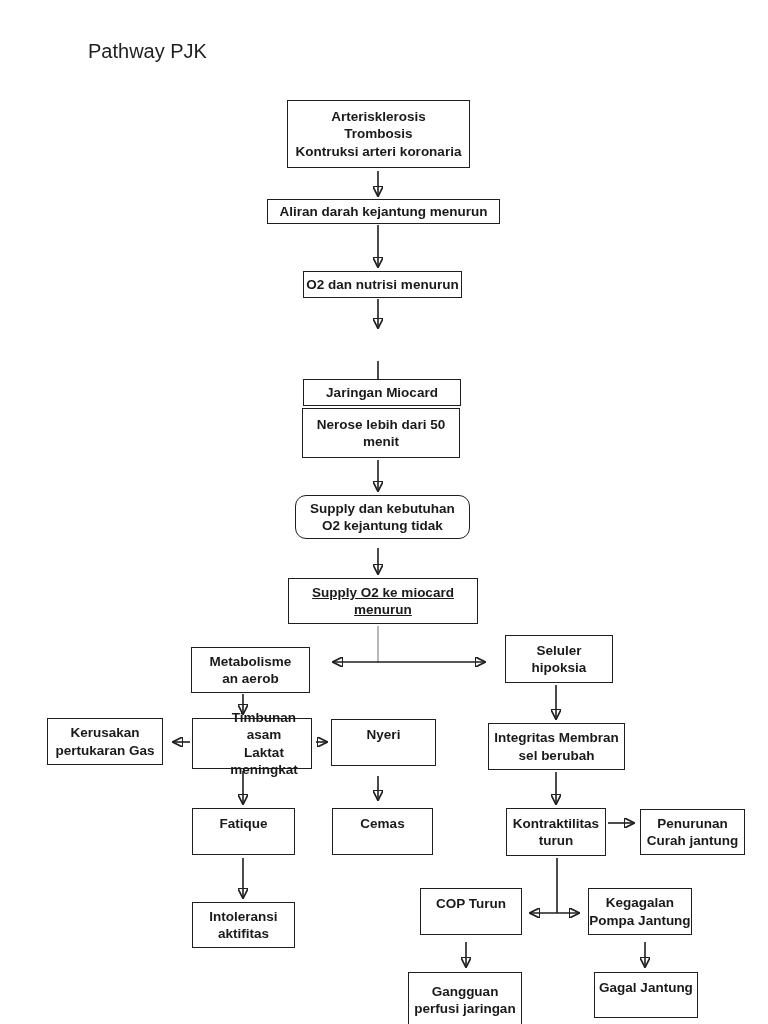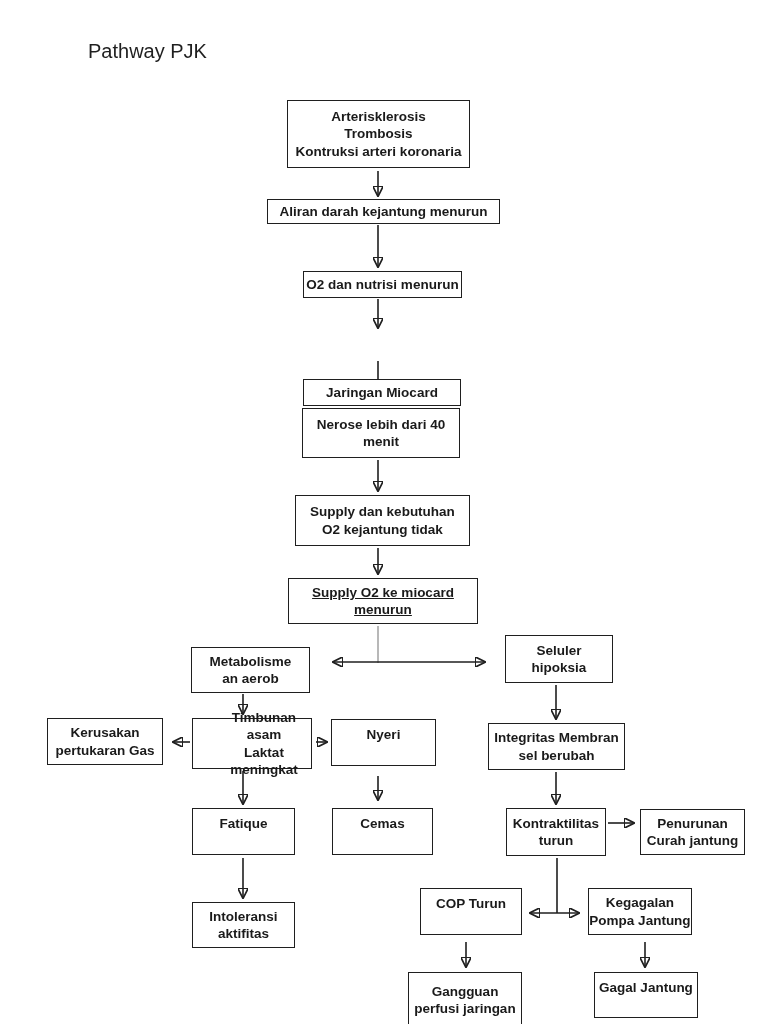--- a/index.html
+++ b/index.html
@@ -97,24 +97,24 @@
   <div class="node" style="left:267px;top:199px;width:233px;height:25px;">Aliran darah kejantung menurun</div>
 
   <div class="node" style="left:287px;top:100px;width:183px;height:68px;">Arterisklerosis
 Trombosis
 Kontruksi arteri koronaria</div>
 
   <div class="node" style="left:303px;top:271px;width:159px;height:27px;">O2 dan nutrisi menurun</div>
 
   <div class="node" style="left:303px;top:332px;width:158px;height:27px;margin-top:47px;">Jaringan Miocard</div>
 
-  <div class="node" style="left:302px;top:408px;width:158px;height:50px;">Nerose lebih dari 40
+  <div class="node" style="left:302px;top:408px;width:158px;height:50px;">Nerose lebih dari 50
 menit</div>
 
-  <div class="node" style="left:295px;top:495px;width:175px;height:51px;">Supply dan kebutuhan
+  <div class="node" style="left:295px;top:495px;width:175px;height:44px;border-radius:11px;">Supply dan kebutuhan
 O2 kejantung tidak</div>
 
   <div class="node" style="left:288px;top:578px;width:190px;height:46px;text-decoration:underline;">Supply O2 ke miocard
 menurun</div>
 
   <div class="node" style="left:191px;top:647px;width:119px;height:46px;">Metabolisme
 an aerob</div>
 
   <div class="node" style="left:505px;top:635px;width:108px;height:48px;">Seluler
 hipoksia</div>

